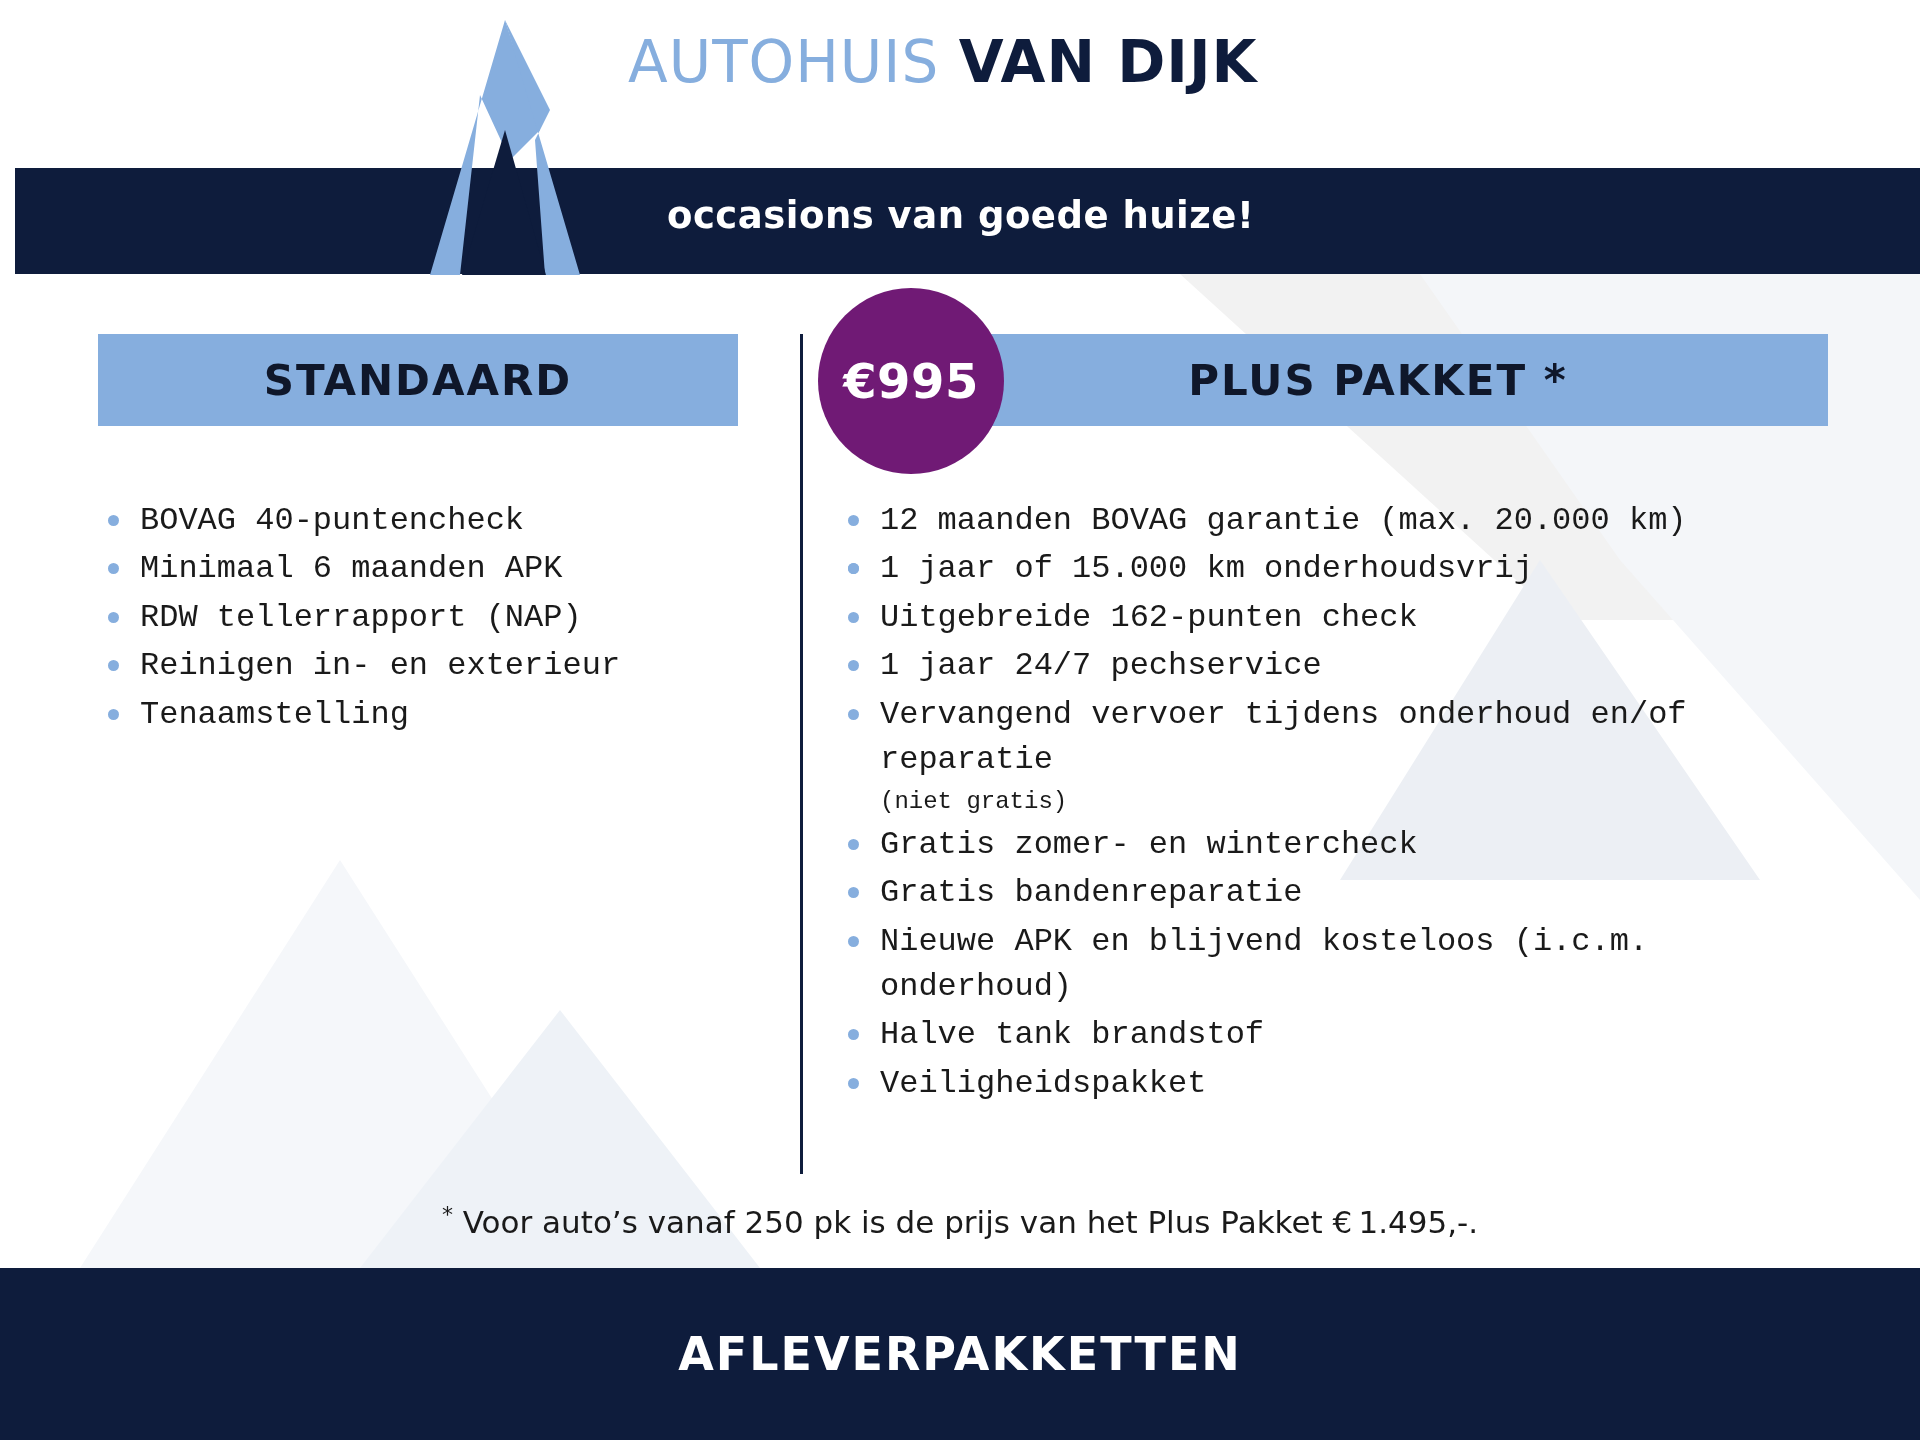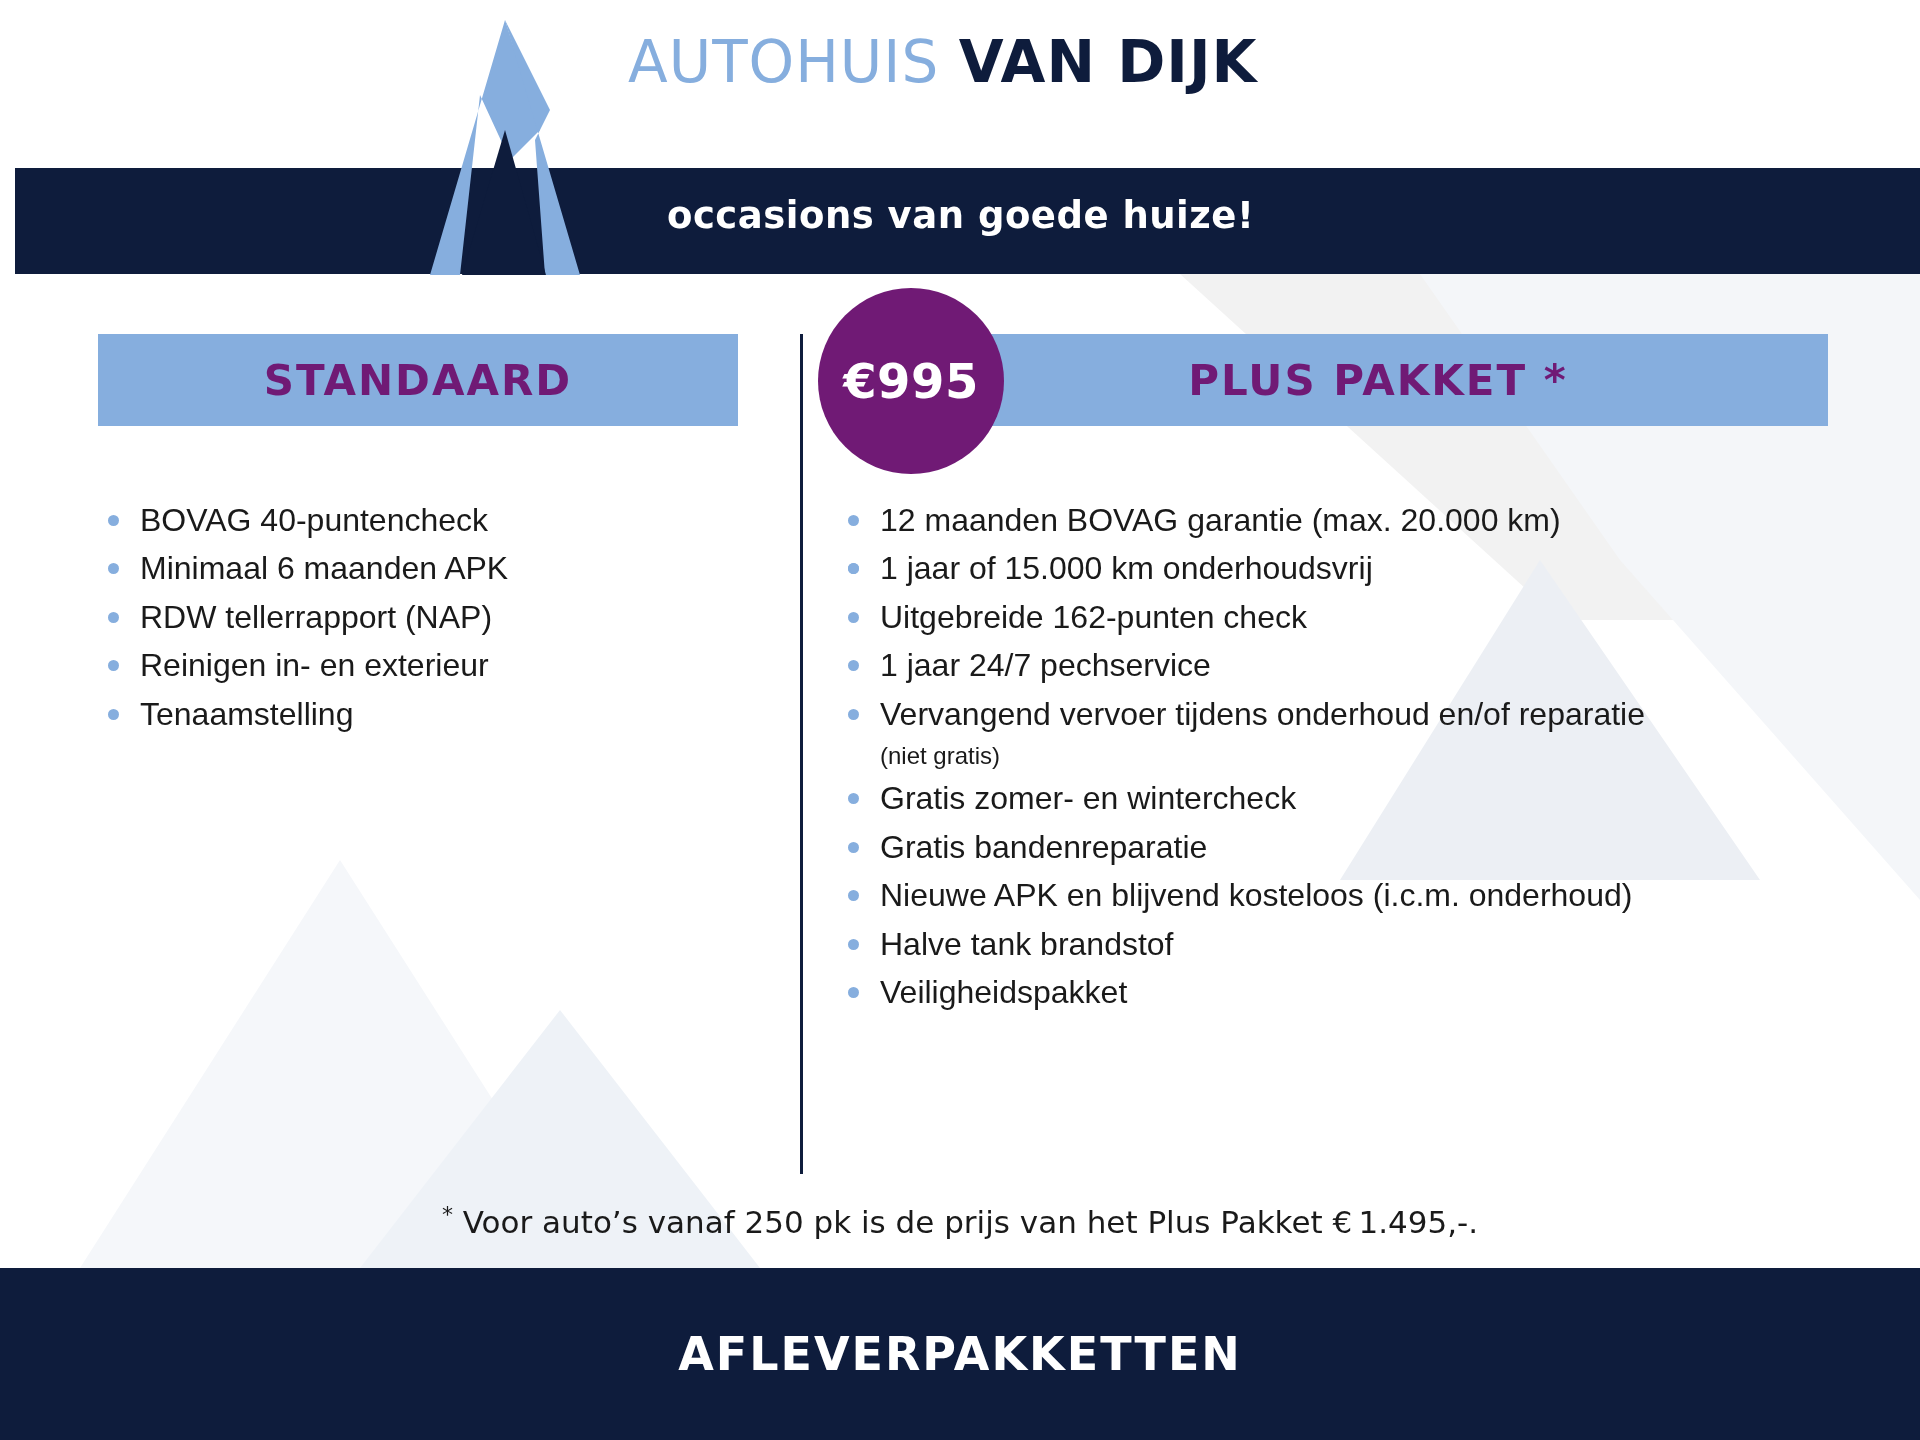--- a/index.html
+++ b/index.html
@@ -119,21 +119,21 @@
 
   .pkg-banner {
     position: relative;
     height: 92px;
     background: #86aede;
     display: flex;
     align-items: center;
     justify-content: center;
   }
   .pkg-banner-title {
-    color: #701a75;
+    color: #0f172a;
     font-size: 42px;
     font-weight: 800;
     letter-spacing: 2px;
   }
   .col-plus .pkg-banner {
     padding-left: 90px;
     box-sizing: border-box;
   }
 
   .price-badge {
@@ -162,21 +162,21 @@
     padding: 0;
     margin-top: 72px;
   }
   ul.features li {
     position: relative;
     padding-left: 42px;
     color: #1a1a1a;
     font-size: 32px;
     line-height: 1.42;
     margin-bottom: 3px;
-    font-family: Liberation Sans, sans-serif;
+    font-family: Liberation Mono, monospace;
   }
   ul.features li .bullet {
     position: absolute;
     left: 10px;
     top: 17px;
     width: 11px;
     height: 11px;
     border-radius: 50%;
     background: #86aede;
   }

